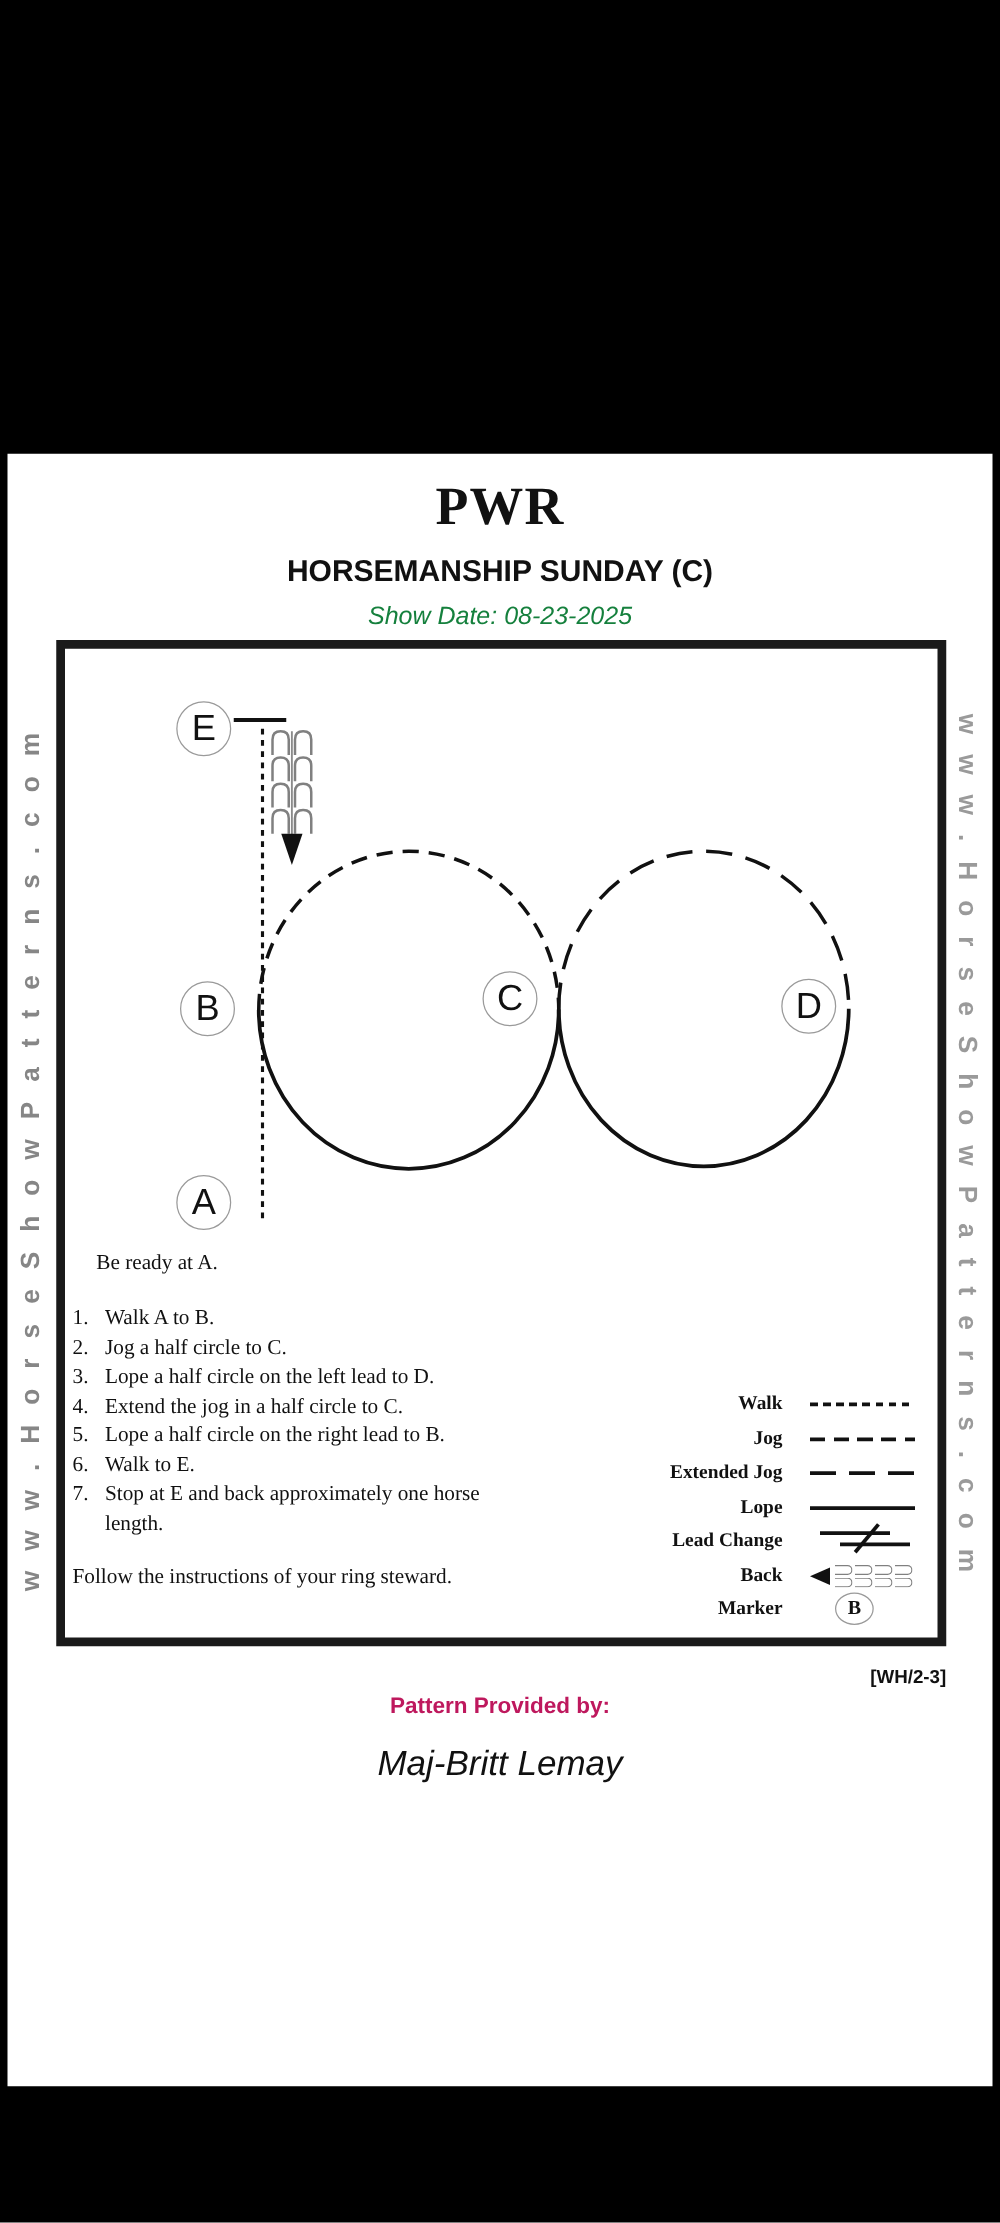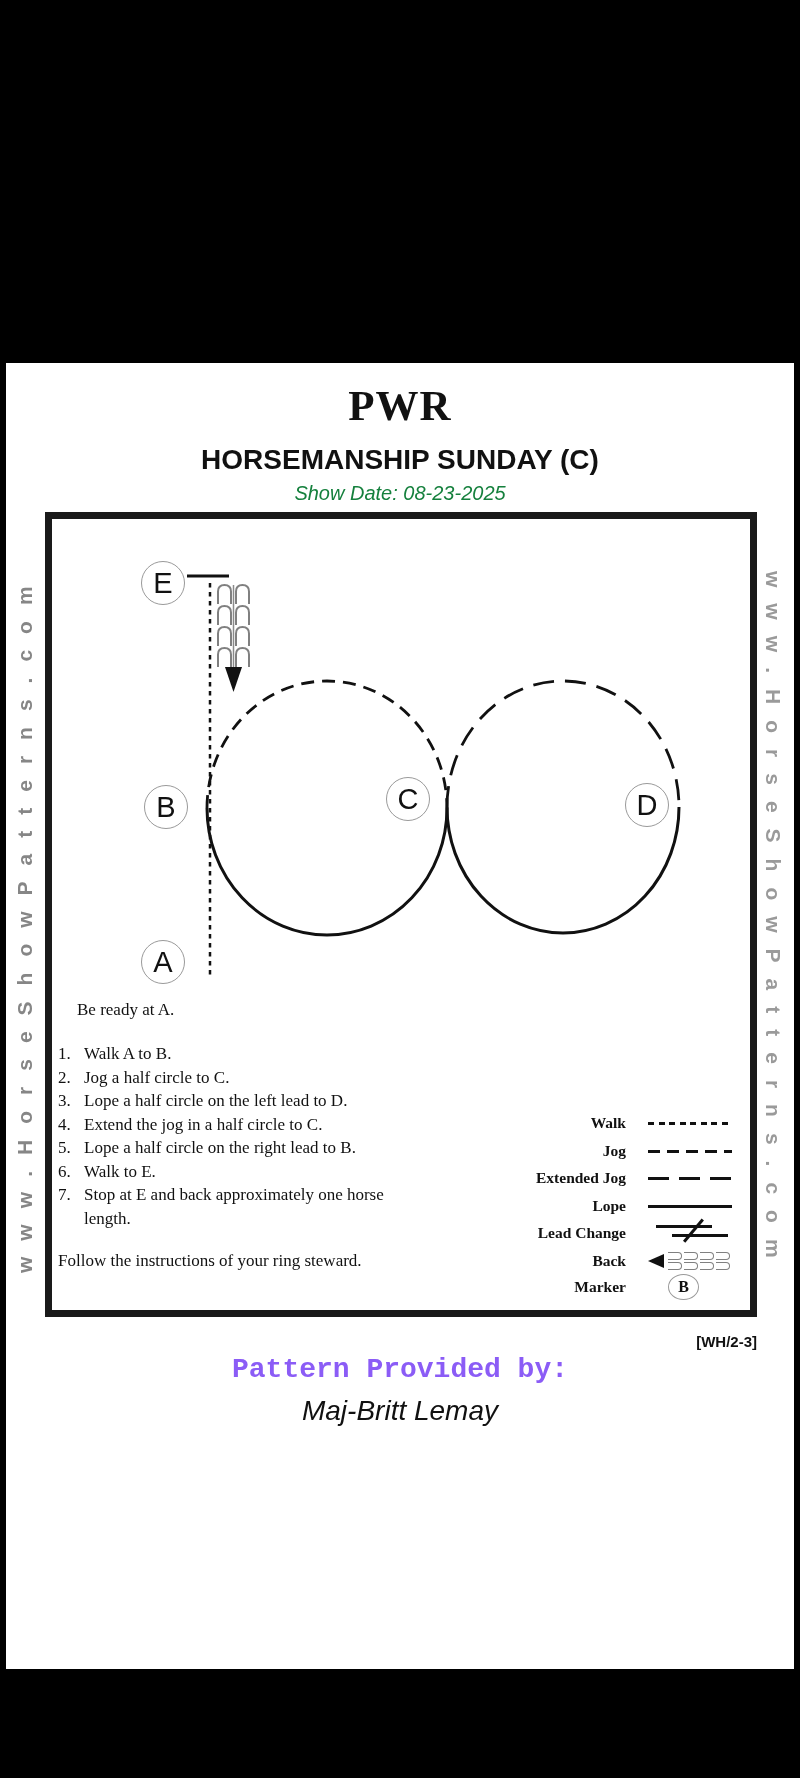--- a/index.html
+++ b/index.html
@@ -5,21 +5,21 @@
   html,body{margin:0;padding:0;}
   .screen{position:relative;width:800px;height:1778px;background:#000;overflow:hidden;
           font-family:"Liberation Sans",sans-serif;}
   .page{position:absolute;left:6px;top:363px;width:788px;height:1306px;background:#fff;}
 
   
   .title{position:absolute;left:0;top:18px;width:100%;text-align:center;
          font-family:"Liberation Serif",serif;font-weight:bold;font-size:43px;
          letter-spacing:1px;color:#111;}
   .subtitle{position:absolute;left:0;top:81px;width:100%;text-align:center;
-            font-weight:bold;font-size:28px;color:#111;}
+            font-weight:bold;font-size:24px;color:#111;}
   .showdate{position:absolute;left:0;top:119px;width:100%;text-align:center;
             font-style:italic;font-size:20px;color:#15803d;}
 
   
   .vtext{position:absolute;top:150px;height:818px;width:34px;
          font-weight:bold;font-size:21px;letter-spacing:16px;
          writing-mode:vertical-rl;text-align:center;line-height:34px;}
   .vtext.left{left:2px;transform:rotate(180deg);color:#868686;}
   .vtext.right{left:750px;color:#9a9a9a;}
 
@@ -69,21 +69,21 @@
         border-radius:0 8px 8px 0;margin-left:2px;box-sizing:border-box;}
   .mk-ell{position:absolute;left:20px;top:-1px;width:31px;height:26px;
           border:1.3px solid #9a9a9a;border-radius:50%;display:flex;align-items:center;
           justify-content:center;font-family:"Liberation Serif",serif;font-weight:bold;
           font-size:16px;color:#111;box-sizing:border-box;}
 
   
   .whcode{position:absolute;left:451px;top:970px;width:300px;text-align:right;
           font-weight:bold;font-size:15px;color:#111;}
   .providedby{position:absolute;left:0;top:991px;width:100%;text-align:center;
-              font-weight:bold;font-size:28px;color:#8b5cf6;font-family:Liberation Mono, monospace;}
+              font-weight:bold;font-size:18px;color:#be185d;}
   .provider{position:absolute;left:0;top:1032px;width:100%;text-align:center;
             font-style:italic;font-size:28px;color:#111;}
   .copyright{position:absolute;left:0;top:1084px;width:100%;text-align:center;
              font-style:italic;font-size:11.5px;color:#9a9a9a;}
 </style>
 </head>
 <body>
 
 <div class="screen">
   <div class="page">

